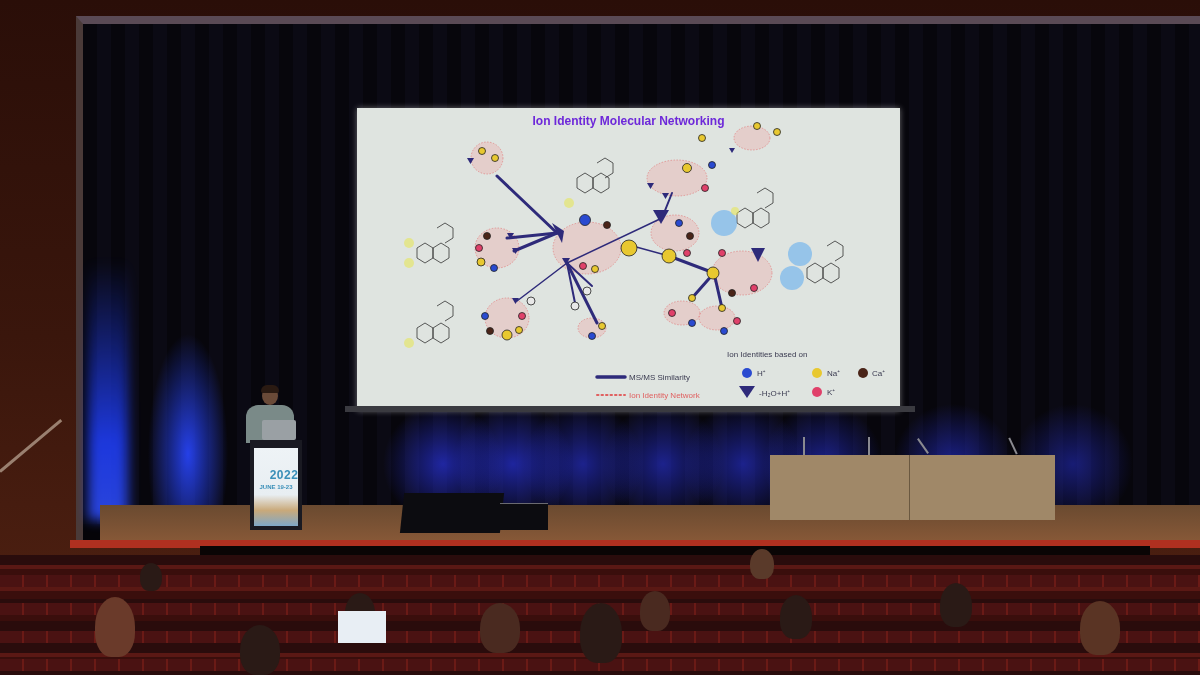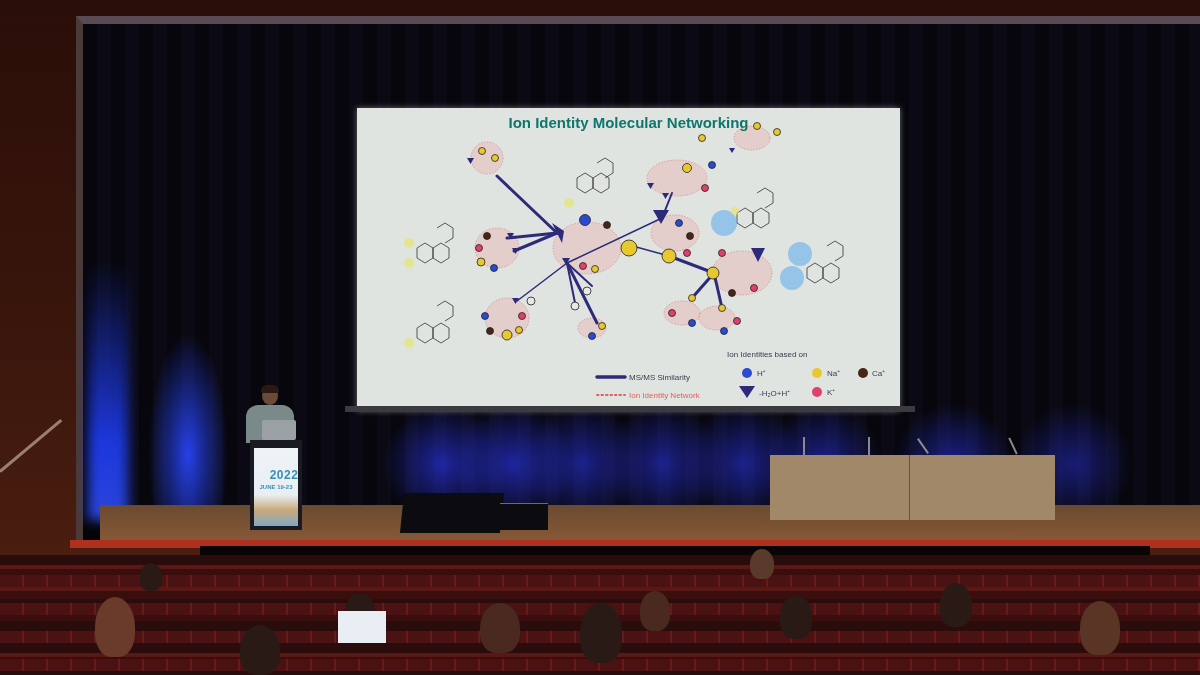--- a/index.html
+++ b/index.html
@@ -14,21 +14,21 @@
      radial-gradient(ellipse 60px 60px at 500px 440px,rgba(40,50,220,.6),transparent),
      radial-gradient(ellipse 60px 60px at 580px 440px,rgba(40,50,220,.6),transparent),
      radial-gradient(ellipse 60px 60px at 660px 440px,rgba(40,50,220,.6),transparent),
      radial-gradient(ellipse 60px 60px at 740px 440px,rgba(40,50,220,.6),transparent),
      radial-gradient(ellipse 60px 60px at 870px 440px,rgba(40,50,220,.6),transparent),
      radial-gradient(ellipse 60px 60px at 990px 440px,rgba(40,50,220,.5),transparent),
      repeating-linear-gradient(90deg,#07060c 0 14px,#0b0a14 14px 28px);}
   .bluelight{position:absolute;left:88px;top:260px;width:40px;height:260px;background:linear-gradient(180deg,transparent,#2040ff 70%,#3050ff);filter:blur(6px);opacity:.85;}
   .screen{position:absolute;left:357px;top:108px;width:543px;height:303px;background:#dfe4e0;box-shadow:0 0 6px rgba(255,255,255,.4);}
   .screen-frame{position:absolute;left:345px;top:406px;width:570px;height:6px;background:#3a3a40;}
-  .slide-title{position:absolute;left:0;width:100%;top:6px;text-align:center;font-weight:bold;font-size:15px;color:#0f766e;}
+  .slide-title{position:absolute;left:0;width:100%;top:6px;text-align:center;font-weight:bold;font-size:12px;color:#6d28d9;}
   .slide-svg{position:absolute;left:0;top:0;width:543px;height:303px;}
   .legend-text{font-size:8px;fill:#3a3a50;font-family:"Liberation Sans",sans-serif;}
   .stage{position:absolute;left:100px;top:505px;width:1100px;height:40px;background:linear-gradient(180deg,#6a4a30,#8a5a38);}
   .stage-edge{position:absolute;left:70px;top:540px;width:1130px;height:8px;background:#b03020;}
   .pit{position:absolute;left:200px;top:546px;width:950px;height:18px;background:#0a0505;}
   .podium{position:absolute;left:250px;top:440px;width:52px;height:90px;background:#1a1a22;}
   .podium-banner{position:absolute;left:254px;top:448px;width:44px;height:78px;background:linear-gradient(180deg,#eef3f6 0%,#e8eef2 60%,#c9a97a 80%,#7fa8c8 100%);}
   .podium-year{position:absolute;left:254px;top:468px;width:60px;text-align:center;font-size:12px;font-weight:bold;color:#3a8fb8;letter-spacing:.5px;}
   .podium-date{position:absolute;left:254px;top:484px;width:44px;text-align:center;font-size:6px;font-weight:bold;color:#3a8fb8;}
   .speaker-head{position:absolute;left:262px;top:387px;width:16px;height:18px;border-radius:50%;background:#6a4a38;}

